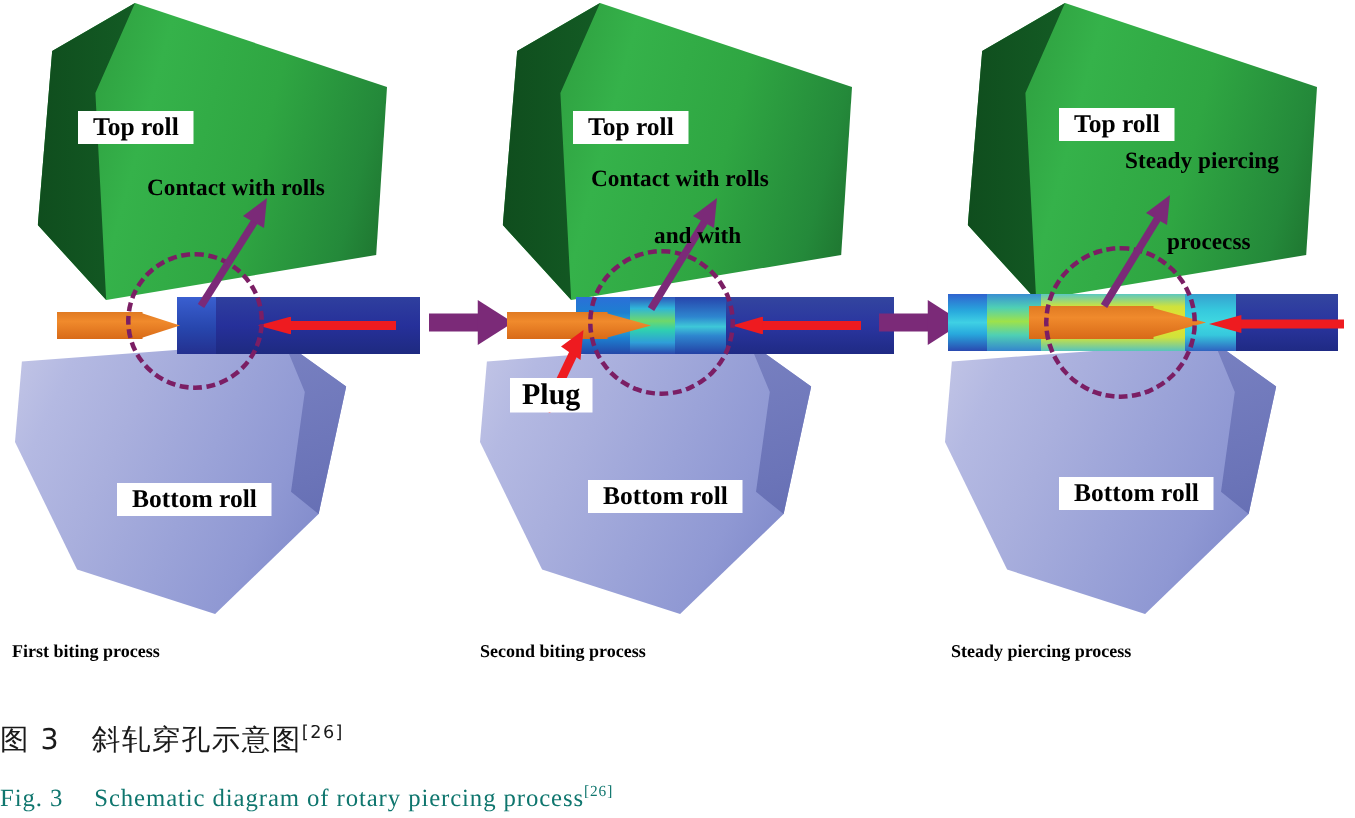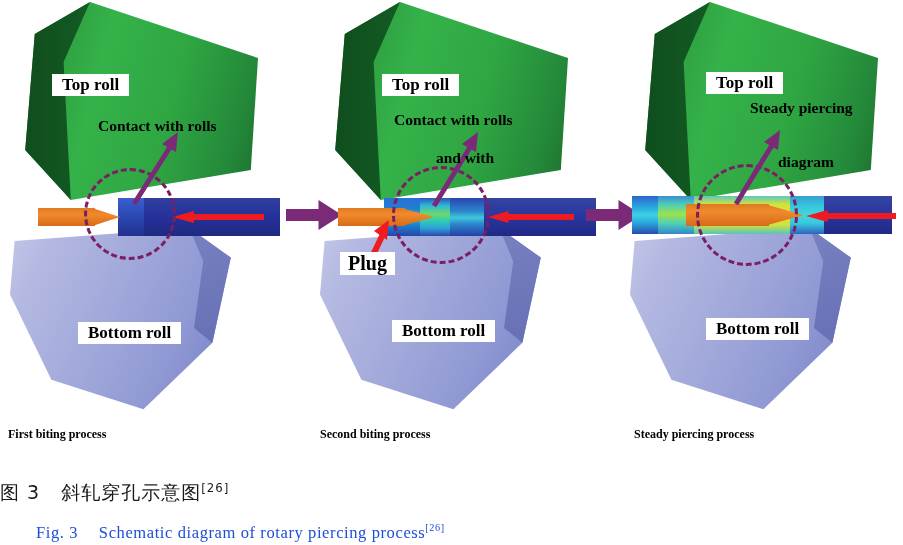--- a/index.html
+++ b/index.html
@@ -82,22 +82,22 @@
   .lbl.plain{background:transparent;}
   .roll-label{font-size:17px;}
   .annot-label{font-size:15.5px;}
   .plug-label{font-size:20px;background:#fff;padding:1px 8px;}
   .stage-label{font-size:12px;}
 
   
   #captions{position:absolute;left:0;top:474px;width:903px;height:83px;text-align:left;}
   #cap-cn{font-size:19px;color:#1a1a1a;letter-spacing:1px;
           font-family:"DejaVu Sans", sans-serif;padding-top:6px;}
-  #cap-en{font-size:16.5px;color:#1d4ed8;padding-top:16px;
-          font-family:"Liberation Serif", serif;letter-spacing:.6px;margin-left:36px;}
+  #cap-en{font-size:16.5px;color:#0f766e;padding-top:16px;
+          font-family:"Liberation Serif", serif;letter-spacing:.6px;}
   .sup{font-size:.62em;vertical-align:super;}
 </style>
 </head>
 <body>
 
 <div id="figure-area">
 
   <div class="panel" id="panel-1">
 
     <div class="top-roll">
@@ -254,21 +254,21 @@
     <div class="leader" style="left:110px;top:124px;">
       <svg width="68" height="84" viewBox="0 0 68 84">
         <line x1="6" y1="80" x2="44" y2="18" stroke="#7b2a78" stroke-width="5"></line>
         <polygon points="50,6 48,26 34,18" fill="#7b2a78"></polygon>
       </svg>
     </div>
 
     <div class="lbl boxed roll-label" style="left:86px;top:72px;">Top roll</div>
 
     <div class="lbl plain annot-label" style="left:130px;top:100px;">Steady piercing</div>
-    <div class="lbl plain annot-label" style="left:158px;top:154px;">diagram</div>
+    <div class="lbl plain annot-label" style="left:158px;top:154px;">procecss</div>
 
     <div class="lbl boxed roll-label" style="left:86px;top:318px;">Bottom roll</div>
 
     <div class="lbl plain stage-label" style="left:14px;top:428px;">Steady piercing process</div>
   </div>
 </div>
 
 <div id="captions">
   <div id="cap-cn">
     <span>图 3</span>

